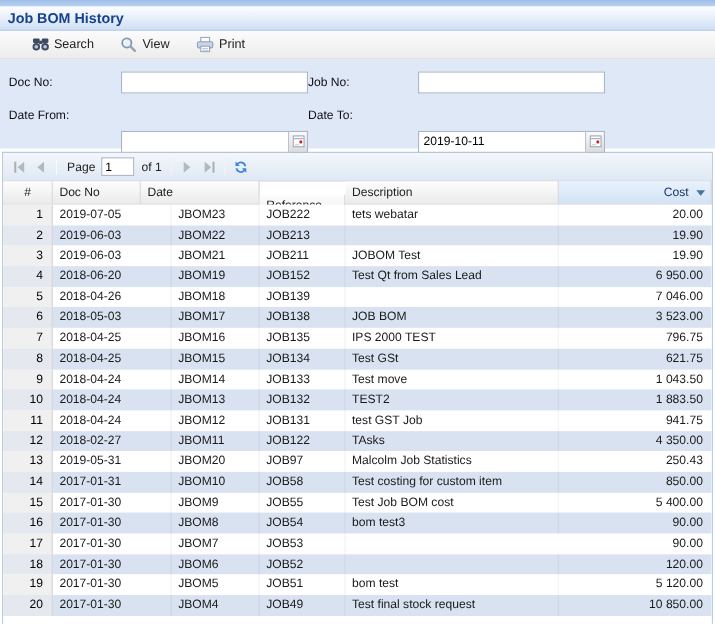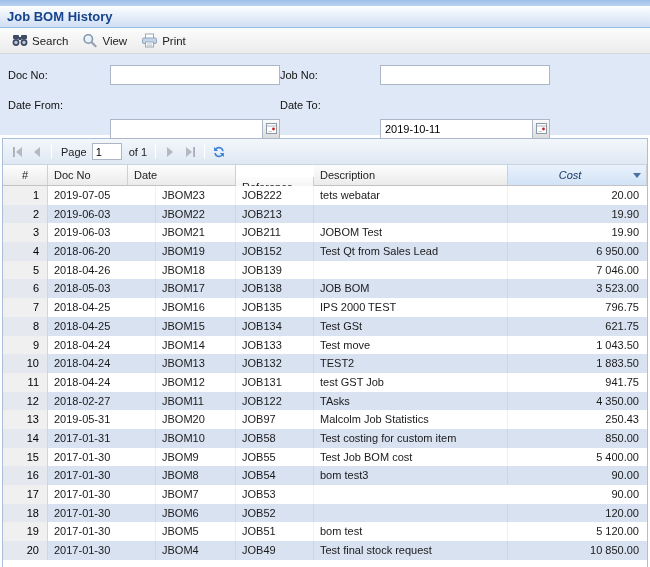--- a/index.html
+++ b/index.html
@@ -6,21 +6,21 @@
   html,body { width:650px; height:567px; overflow:hidden;
     font-family:"Liberation Sans", sans-serif; font-size:11px; color:#1a1a1a; background:#fff; }
 
   
   .top-strip { height:6px; background:linear-gradient(#9dbde8,#bcd3f2); }
   .title-bar { height:22px; line-height:21px; padding-left:7px;
     background:linear-gradient(#fdfeff,#cfdff4); border-bottom:1px solid #99bbe8;
     color:#15428b; font-weight:bold; font-size:13px; }
 
   
-  .toolbar { height:26px; display:flex; align-items:center; padding-left:7px; gap:4px;
+  .toolbar { height:26px; display:flex; align-items:center; padding-left:24px; gap:14px;
     background:linear-gradient(#fcfcfc,#ececec); border-bottom:1px solid #d8d8d8; }
   .tbtn { display:flex; align-items:center; gap:4px; padding:2px 5px; cursor:default; border-radius:2px; }
   .tbtn svg { display:block; }
   .tbtn span { font-size:11.5px; color:#222; }
 
   
   .form-panel { height:81px; background:#dfe8f6; padding:10px 0 0 8px; }
   .form-row { display:flex; align-items:center; height:21px; margin-bottom:9px; }
   .flabel { width:102px; color:#111; }
   .flabel2 { width:100px; color:#111; }
@@ -42,22 +42,22 @@
   .ptext { margin:14px 5px; color:#222; }
   .page-input { width:30px; height:17px; border:1px solid #aeb6c6; font-size:11px;
     font-family:"Liberation Sans",sans-serif; padding:1px 3px; }
   .oftext { margin-left:7px; margin-right:4px; color:#222; }
 
   .ghead { height:21px; display:flex; border-bottom:1px solid #c3c3c3; }
   .h { height:20px; line-height:20px; padding-left:6px; font-size:11px; color:#222;
     background:linear-gradient(#fdfdfd,#ebebeb); border-right:1px solid #d0d0d0; overflow:hidden; }
   .h0 { width:45px; text-align:center; padding:0; }
   .h1 { width:108px; } .h2 { width:80px; } .h3 { width:78px;margin-top:12px; } .h4 { width:194px; }
-  .h5 { flex:1; text-align:center; padding-right:20px; position:relative;
-    background:linear-gradient(#e9f2fc,#d2e3f6); color:#16325c;font-style:italic; }
+  .h5 { flex:1; text-align:right; padding-right:20px; position:relative;
+    background:linear-gradient(#e9f2fc,#d2e3f6); color:#16325c; }
   .menu-arrow { position:absolute; right:5px; top:8px; width:0; height:0;
     border-left:4px solid transparent; border-right:4px solid transparent; border-top:5px solid #49729f; }
 
   .gbody { flex:1; overflow:hidden; background:#fff; }
   .grid-row { display:flex; height:18.7px; }
   .grid-row.alt { background:#d8e2f1; }
   .gc { height:100%; line-height:18.5px; padding-left:6px; overflow:hidden; white-space:nowrap;
     border-right:1px solid rgba(0,0,0,0.055); }
   .c0 { width:45px; text-align:right; padding-right:8px; background:#f0f0f0;
     border-right:1px solid #d5d5d5; color:#000; }

